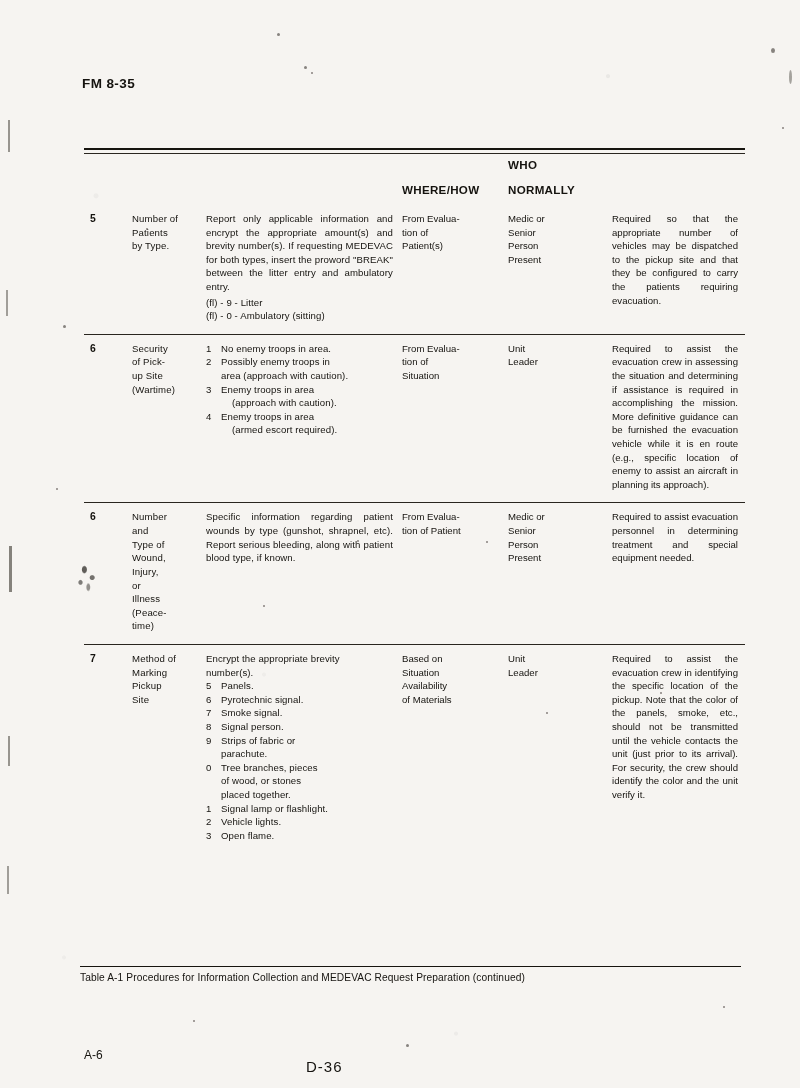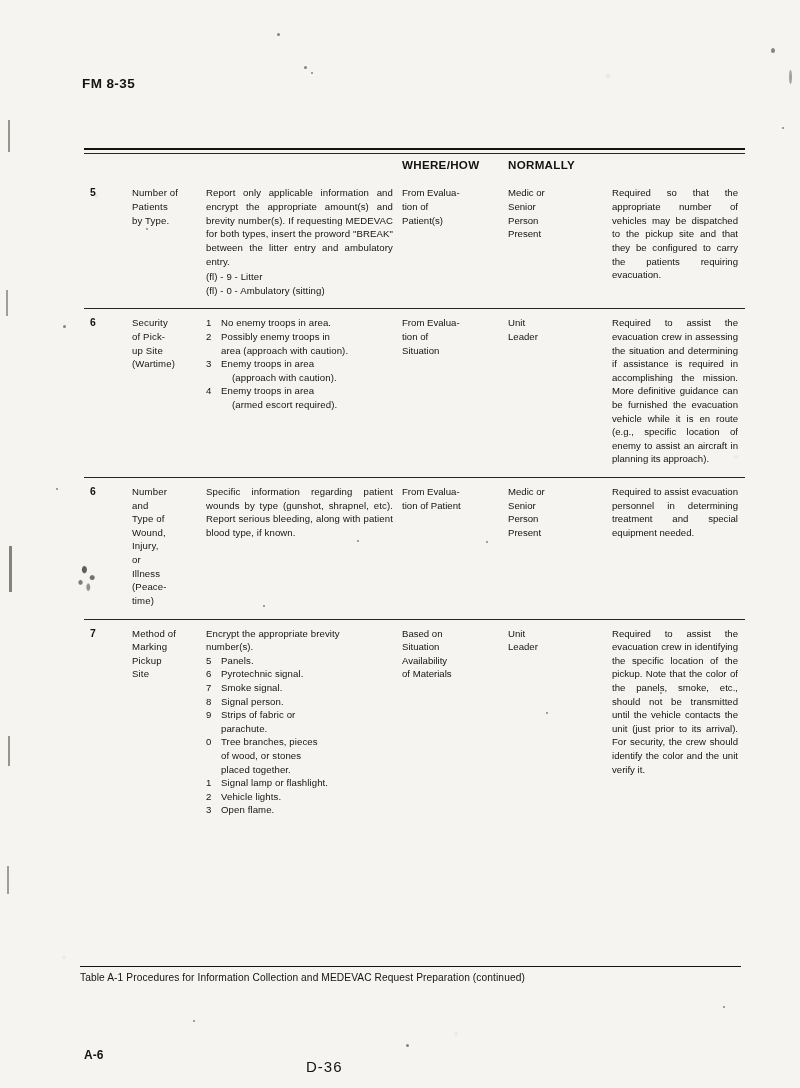--- a/index.html
+++ b/index.html
@@ -131,21 +131,21 @@
   .caption {
     font-size: 10.2px;
     padding-top: 5px;
     letter-spacing: .1px;
   }
   .footer-left {
     position: absolute;
     left: 84px;
     top: 1048px;
     font-size: 12px;
-    font-weight: bold;
+    font-weight: normal;
   }
   .footer-center {
     position: absolute;
     left: 306px;
     top: 1058px;
     font-size: 15px;
     letter-spacing: 1px;
   }
   .smudge {
     position: absolute;
@@ -204,20 +204,28 @@
         <col class="c-expl">
       <col class="c-where">
         <col class="c-who">
         <col class="c-reason">
     </colgroup>
     <thead>
       <tr>
         <th></th>
         <th></th>
         <th></th>
+        <th></th>
+        <th>WHO</th>
+        <th></th>
+      </tr>
+      <tr>
+        <th></th>
+        <th></th>
+        <th></th>
         <th>WHERE/HOW</th>
         <th>NORMALLY</th>
         <th></th>
       </tr>
     </thead>
     <tbody>
 
       <tr>
         <td class="line">5</td>
         <td class="item">

